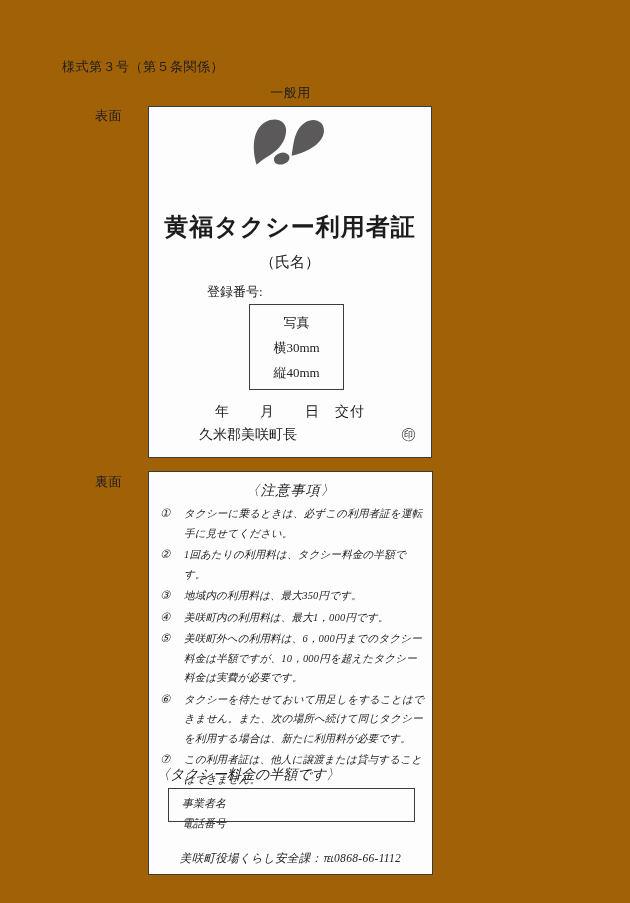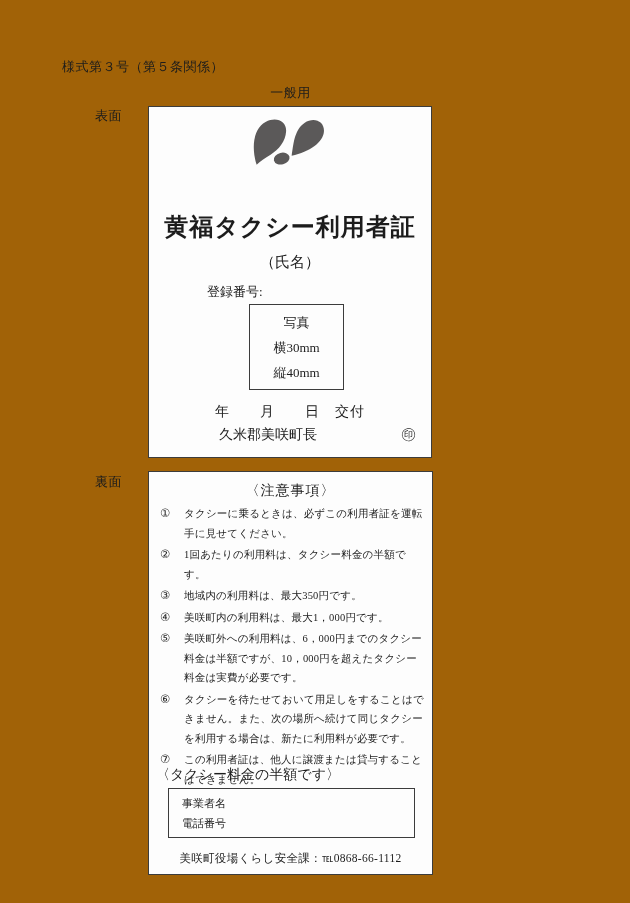--- a/index.html
+++ b/index.html
@@ -19,21 +19,21 @@
   .back-side-label  { position:absolute; left:95px; top:473px; }
 
   .front-box {
     position:absolute; left:148px; top:106px;
     width:284px; height:352px;
     border:1px solid #3c3c3c; background:#fdfdfd;
   }
   .back-box {
     position:absolute; left:148px; top:471px;
     width:285px; height:404px;
-    border:1px solid #3c3c3c; background:#fdfdfd;
+    border:1px solid #3c3c3c; background:#fdfdfd;font-style:italic;
   }
 
   
   .logo { position:absolute; top:11px; left:50%; transform:translateX(-50%); }
   .logo svg { display:block; }
   .region-line {
     position:absolute; top:69px; left:0; width:100%;
     text-align:center; font-size:21px; font-weight:bold; letter-spacing:2px;
   }
   .card-title {
@@ -50,39 +50,39 @@
     width:95px; height:86px;
     border:1px solid #3c3c3c;
     display:flex; flex-direction:column; justify-content:center;
     text-align:center; font-size:13px; line-height:25px;
   }
   .issue-date {
     position:absolute; top:296px; left:0; width:100%;
     text-align:center; font-size:14px; letter-spacing:1px;
   }
   .issuer-row {
-    position:absolute; top:318px; left:70px; right:15px;
+    position:absolute; top:318px; left:50px; right:15px;
     display:flex; justify-content:space-between; align-items:flex-end;
     font-size:14px;
   }
   .seal-mark { font-size:15px; }
 
   
   .notes-title {
     position:absolute; top:10px; left:0; width:100%;
     text-align:center; font-size:14px; letter-spacing:1px;
   }
   .notes-list { position:absolute; top:32px; left:11px; right:7px; }
   .note-item { display:flex; margin-bottom:2px; }
   .note-num  { width:24px; flex:none; font-size:11.5px; line-height:19.5px; }
   .note-text { flex:1; font-size:10.5px; line-height:19.5px; letter-spacing:0.2px; }
   .contact-title { position:absolute; top:294px; left:7px; font-size:14px; }
   .contact-box {
     position:absolute; top:316px; left:19px;
-    width:247px; height:50px;
+    width:247px; height:34px;
     border:1px solid #3c3c3c;
     padding:4px 0 0 13px;
   }
   .contact-box .contact-row { font-size:11px; line-height:20px; }
   .office-contact {
     position:absolute; top:379px; left:0; width:100%;
     text-align:center; font-size:11.5px; letter-spacing:0.3px;
   }
 </style>
 </head>

